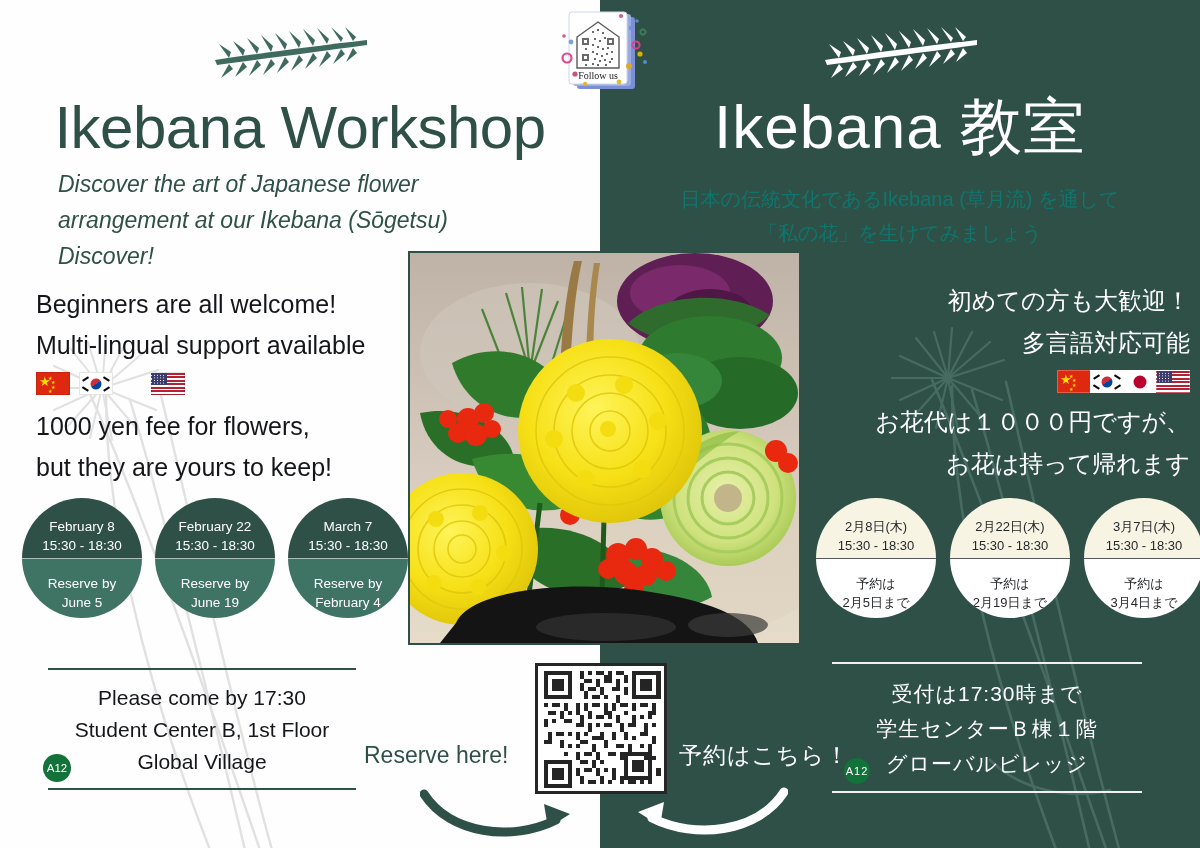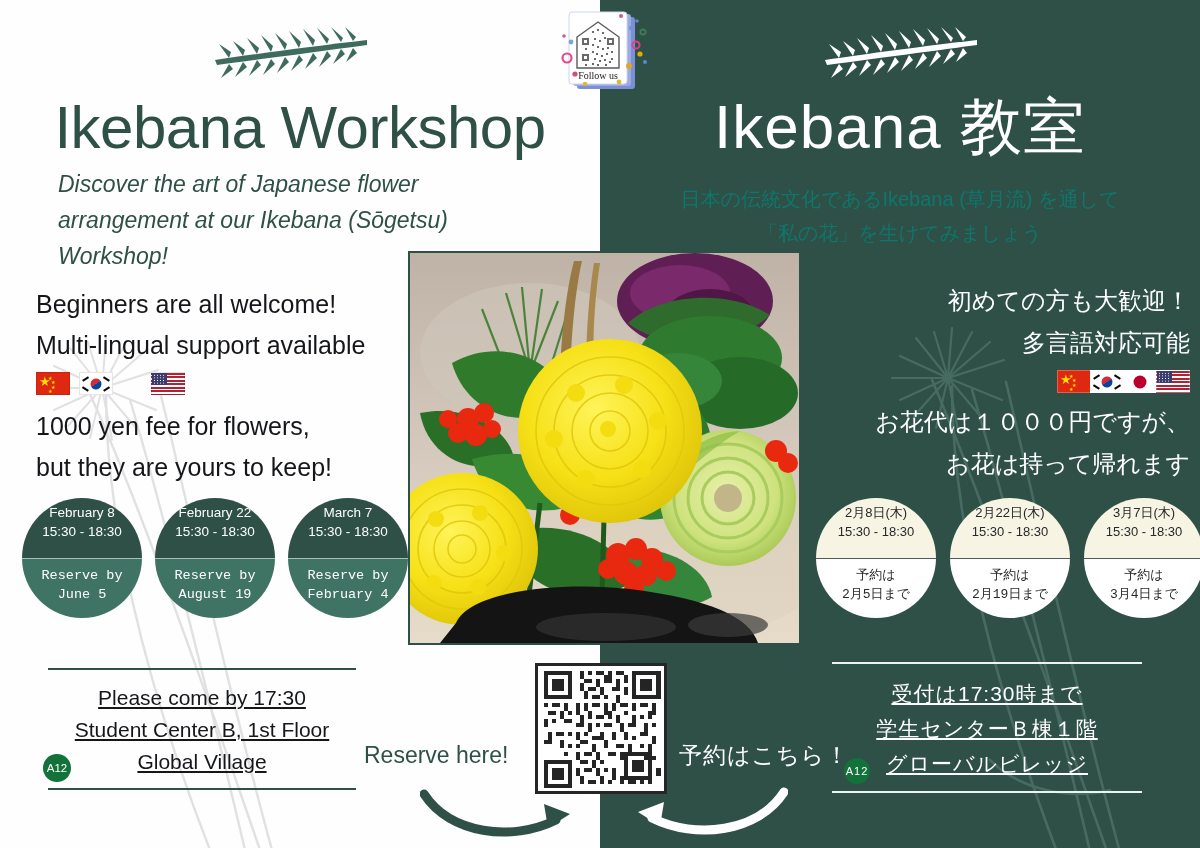--- a/index.html
+++ b/index.html
@@ -98,22 +98,22 @@
   .circles-right{left:816px;top:498px;gap:14px;}
   .dcircle{width:120px;height:120px;border-radius:50%;position:relative;overflow:hidden;
     display:flex;flex-direction:column;align-items:center;justify-content:center;text-align:center;}
   .dcircle.dark{background:linear-gradient(to bottom,#2e5047 0 50%,#3f7363 50% 100%);color:#ffffff;}
   .dcircle.light{background:linear-gradient(to bottom,#f7f4e4 0 50%,#ffffff 50% 100%);color:#26282b;}
   .dcircle .rule{position:absolute;left:0;right:0;top:50%;height:1.3px;}
   .dcircle.dark .rule{background:rgba(255,255,255,.55);}
   .dcircle.light .rule{background:rgba(40,45,48,.8);}
   .dc-top,.dc-bot{width:100%;height:50%;display:flex;flex-direction:column;
     align-items:center;justify-content:center;}
-  .dc-top{justify-content:flex-end;padding-bottom:17px;}
-  .dc-bot{justify-content:flex-start;padding-top:8px;font-family:Liberation Mono, monospace;}
+  .dc-top{justify-content:flex-end;padding-bottom:3px;}
+  .dc-bot{justify-content:flex-start;padding-top:16px;}
   .dcircle .l{font-size:13.5px;line-height:19px;white-space:nowrap;}
   .dcircle.light .l{font-size:13px;line-height:19px;}
 
   
   .photo{position:absolute;left:408px;top:251px;width:393px;height:394px;
     border:2px solid #2e5047;overflow:hidden;background:#cdbfb2;}
   .photo svg{display:block;}
 
   
   .qr{position:absolute;left:535px;top:663px;width:132px;height:131px;
@@ -123,21 +123,21 @@
   
   .sticker{position:absolute;left:561px;top:6px;width:86px;height:92px;}
 
   
   .foot{position:absolute;}
   .foot .rule{height:2px;width:100%;}
   .foot-left{left:48px;top:668px;width:308px;text-align:center;color:#14161a;}
   .foot-left .rule{background:#2e5047;}
   .foot-right{left:832px;top:662px;width:310px;text-align:center;color:#ffffff;}
   .foot-right .rule{background:#f0f2ef;}
-  .foot .lines{padding:12px 0 10px 0;font-size:21px;line-height:32px;position:relative;text-decoration:underline;}
+  .foot .lines{padding:12px 0 10px 0;font-size:21px;line-height:32px;position:relative;}
   .foot-right .lines{font-size:21px;line-height:35px;letter-spacing:1px;}
   .badge{position:absolute;width:28px;height:28px;border-radius:50%;background:#12723a;
     color:#ffffff;font-size:11.5px;display:flex;align-items:center;justify-content:center;}
   .badge-left{left:-5px;bottom:6px;}
   .badge-right{left:12px;bottom:7px;width:26px;height:26px;font-size:11px;}
 
   
   .reserve-en{position:absolute;left:364px;top:742px;font-size:23px;color:#2e5047;}
   .reserve-jp{position:absolute;left:679px;top:740px;font-size:23px;color:#ffffff;letter-spacing:1px;}
   .arrow{position:absolute;}
@@ -256,21 +256,21 @@
         <line x1="88" y1="58" x2="98" y2="110"></line>
       <line x1="88" y1="58" x2="122" y2="98"></line>
         <line x1="88" y1="58" x2="142" y2="80"></line>
     </g>
   </svg>
 
   <div class="title-en">Ikebana Workshop</div>
   <div class="sub-en">
     <div>Discover the art of Japanese flower</div>
     <div>arrangement at our Ikebana (Sōgetsu)</div>
-    <div>Workshop!</div>
+    <div>Discover!</div>
   </div>
 
   <div class="title-jp">Ikebana 教室</div>
   <div class="sub-jp">
     <div>日本の伝統文化であるIkebana (草月流) を通して</div>
     <div>「私の花」を生けてみましょう</div>
   </div>
 
   <div class="body-en">
     <div>Beginners are all welcome!</div>
@@ -343,21 +343,21 @@
         </div>
     </div>
     <div class="dcircle dark">
       <div class="dc-top">
           <span class="l">February 22</span>
           <span class="l">15:30 - 18:30</span>
         </div>
       <div class="rule"></div>
       <div class="dc-bot">
           <span class="l">Reserve by</span>
-          <span class="l">August 19</span>
+          <span class="l">June 19</span>
         </div>
     </div>
     <div class="dcircle dark">
       <div class="dc-top">
           <span class="l">March 7</span>
           <span class="l">15:30 - 18:30</span>
         </div>
       <div class="rule"></div>
       <div class="dc-bot">
           <span class="l">Reserve by</span>

